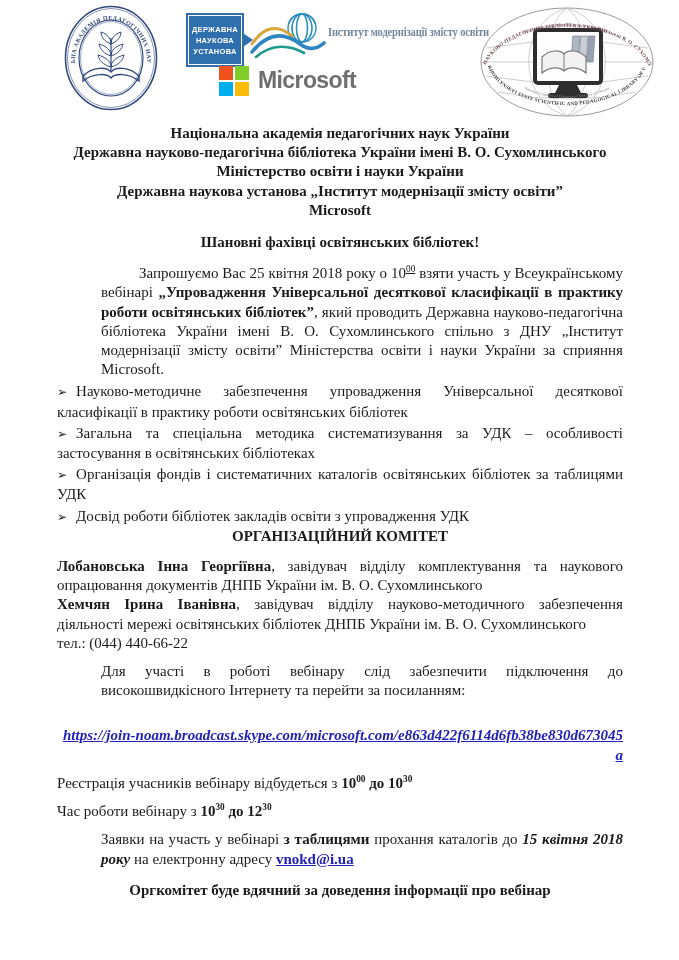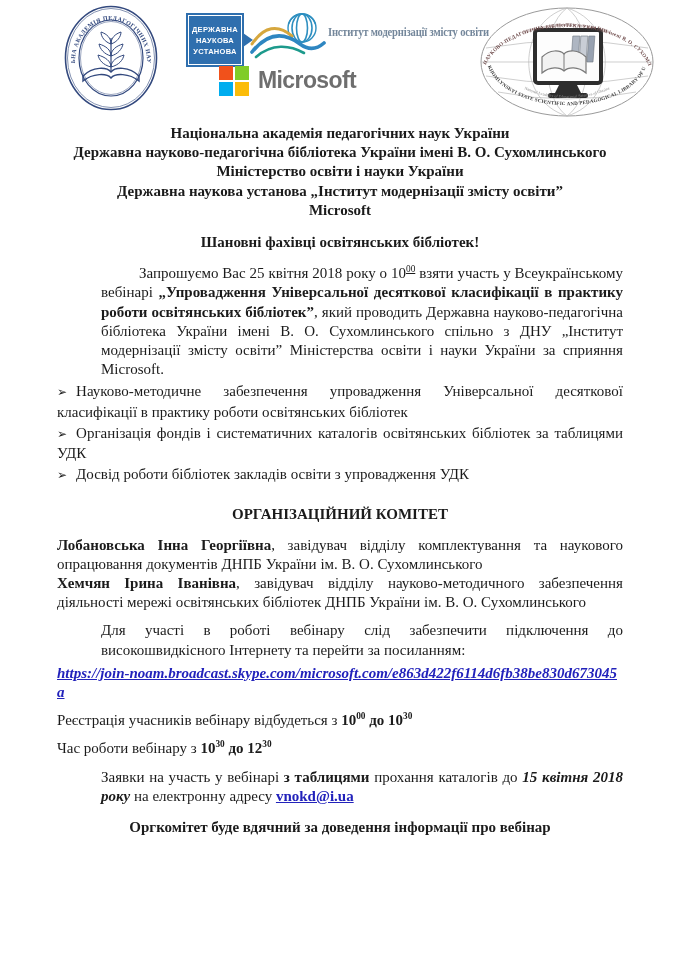--- a/index.html
+++ b/index.html
@@ -29,25 +29,25 @@
   .lib-seal{position:absolute;left:478px;top:5px;}
   
   .hline{text-align:center;font-weight:bold;margin:0;}
   .salutation{text-align:center;font-weight:bold;margin-top:13px;}
   .para{ text-align:justify;margin-top:12px;margin-left:44px;}
   .indent{text-indent:38px;}
   .prog-title{text-align:center;font-weight:bold;font-style:italic;margin-top:14px;}
   .bullets{margin:3px 0 0 0;padding:0;list-style:none;}
   .bullets li{text-align:justify;margin-top:2px;}
   .bullets .arr{font-family:"DejaVu Sans",sans-serif;font-size:12px;margin-right:9px;}
-  .committee-title{text-align:center;font-weight:bold;margin-top:20px;}
+  .committee-title{text-align:center;font-weight:bold;margin-top:0;}
   .member{text-align:justify;margin-top:0;}
   .members{margin-top:11px;}
   .phone{margin-top:0;}
-  .linkline{margin-top:4px;}
+  .linkline{margin-top:26px;text-align:right;}
   .doclink{color:#2222bb;font-weight:bold;font-style:italic;text-decoration:underline;word-break:break-all;}
   .timeline{margin-top:9px;}
   .closing{margin-top:12px;text-align:center;font-weight:bold;}
   .closing div{margin:0;}
   
   .b{font-weight:bold}.i{font-style:italic}.u{text-decoration:underline}
   .sup{vertical-align:super;font-size:.62em;line-height:0;}
   .link{color:#2222bb;}
 </style>
 </head>
@@ -168,32 +168,36 @@
     <div class="salutation">Шановні фахівці освітянських бібліотек!</div>
 
     <div class="para indent"><span>Запрошуємо Вас 25 квітня 2018 року о 10</span><span class="u sup">00</span><span> взяти участь у Всеукраїнському вебінарі </span><span class="b">„Упровадження Універсальної десяткової класифікації в практику роботи освітянських бібліотек”</span><span>, який проводить Державна науково-педагогічна бібліотека України імені В. О. Сухомлинського спільно з ДНУ „Інститут модернізації змісту освіти” Міністерства освіти і науки України за сприяння Microsoft.</span></div>
 
 
     <ul class="bullets">
       <li>
         <span class="arr">➢</span><span>Науково-методичне забезпечення упровадження Універсальної десяткової класифікації в практику роботи освітянських бібліотек</span>
       </li>
       <li>
+        <span class="arr">➢</span><span>Загальна та спеціальна методика систематизування за УДК – особливості застосування в освітянських бібліотеках</span>
+      </li>
+      <li>
         <span class="arr">➢</span><span>Організація фондів і систематичних каталогів освітянських бібліотек за таблицями УДК</span>
       </li>
       <li>
         <span class="arr">➢</span><span>Досвід роботи бібліотек закладів освіти з упровадження УДК</span>
       </li>
     </ul>
 
     <div class="committee-title">ОРГАНІЗАЦІЙНИЙ КОМІТЕТ</div>
 
     <div class="members">
       <div class="member"><span class="b">Лобановська Інна Георгіївна</span><span>, завідувач відділу комплектування та наукового опрацювання документів ДНПБ України ім. В. О. Сухомлинського</span></div>
       <div class="member"><span class="b">Хемчян Ірина Іванівна</span><span>, завідувач відділу науково-методичного забезпечення діяльності мережі освітянських бібліотек ДНПБ України ім. В. О. Сухомлинського</span></div>
+      <div class="phone">тел.: (044) 440-66-22</div>
     </div>
 
     <div class="para" style="margin-top:9px">Для участі в роботі вебінару слід забезпечити підключення до високошвидкісного Інтернету та перейти за посиланням:</div>
 
     <div class="linkline">
       <a class="doclink" href="#">https://join-noam.broadcast.skype.com/microsoft.com/e863d422f6114d6fb38be830d673045a</a>
     </div>
 
     <div class="timeline"><span>Реєстрація учасників вебінару відбудеться з </span><span class="b">10</span><span class="b sup">00</span><span class="b"> до </span><span class="b">10</span><span class="b sup">30</span></div>
 

